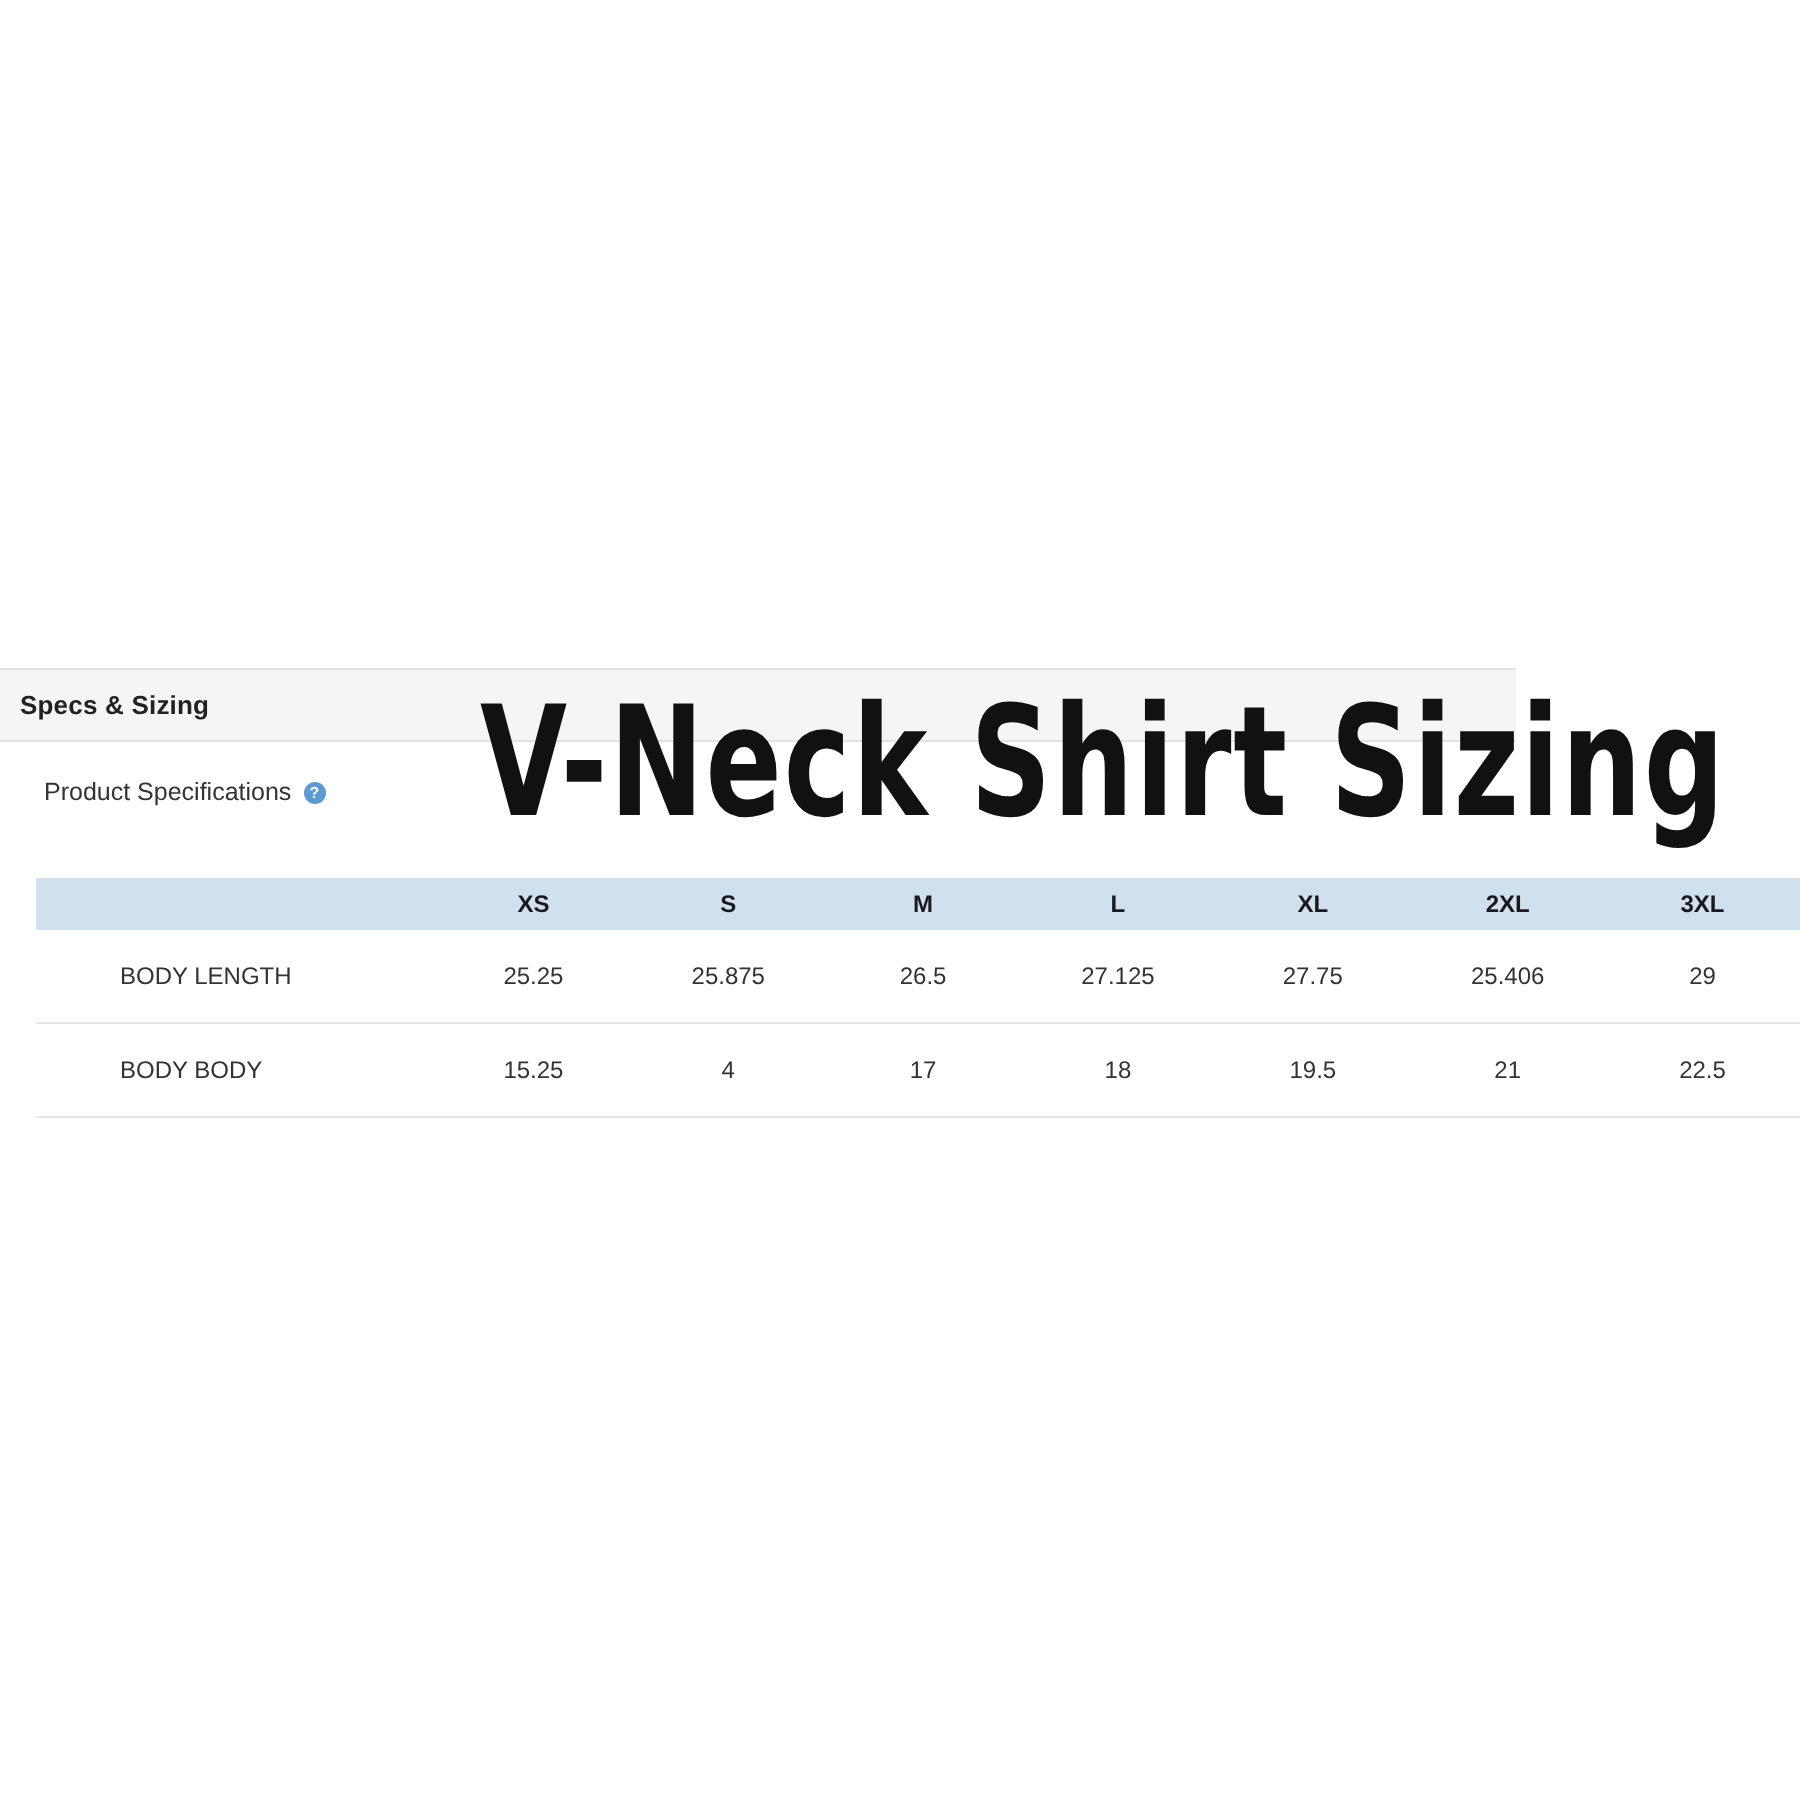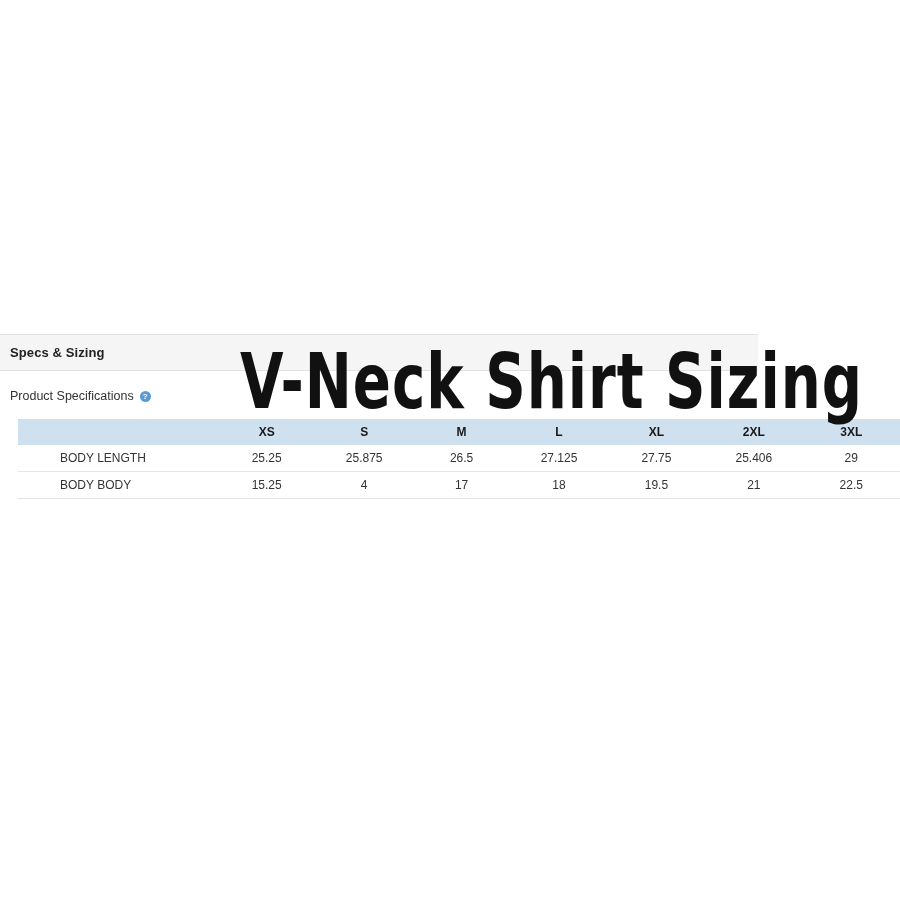--- a/index.html
+++ b/index.html
@@ -63,21 +63,21 @@
     font-weight: bold;
     color: #222222;
   }
   .sizes-value {
     font-weight: normal;
   }
 
   .spec-line {
     font-size: 12.5px;
     color: #333333;
-    margin: 4px 0 0 10px;
+    margin: 4px 0 0 22px;
     line-height: 18px;
     display: flex;
     align-items: center;
     gap: 6px;
   }
   .help-icon {
     display: inline-flex;
     align-items: center;
     justify-content: center;
     width: 11px;
@@ -102,21 +102,21 @@
     color: #111111;
     letter-spacing: 1px;
     transform: scaleY(1.32) scaleX(0.97);
     transform-origin: left top;
     white-space: nowrap;
     line-height: 1;
   }
 
   
   .size-table-wrap {
-    margin-top: 14px;
+    margin-top: 34px;
     padding: 0 0 0 0;
     border-radius: 26px;
   }
   table.size-table {
     border-collapse: collapse;
     width: 882px;
     margin-left: 18px;
     table-layout: fixed;
   }
   table.size-table thead th {
@@ -130,21 +130,21 @@
     box-sizing: border-box;
   }
   table.size-table thead th.corner {
     text-align: left;
     width: 200px;
   }
   table.size-table tbody td {
     font-size: 12px;
     color: #333333;
     text-align: center;
-    padding: 6px 8px;
+    padding: 16px 8px;
     border-bottom: 1px solid #e5e5e5;
     height: 24px;
     box-sizing: border-box;
   }
   table.size-table tbody td.row-label {
     text-align: left;
     padding-left: 42px;
     color: #333333;
   }
   table.size-table tbody tr:last-child td {

